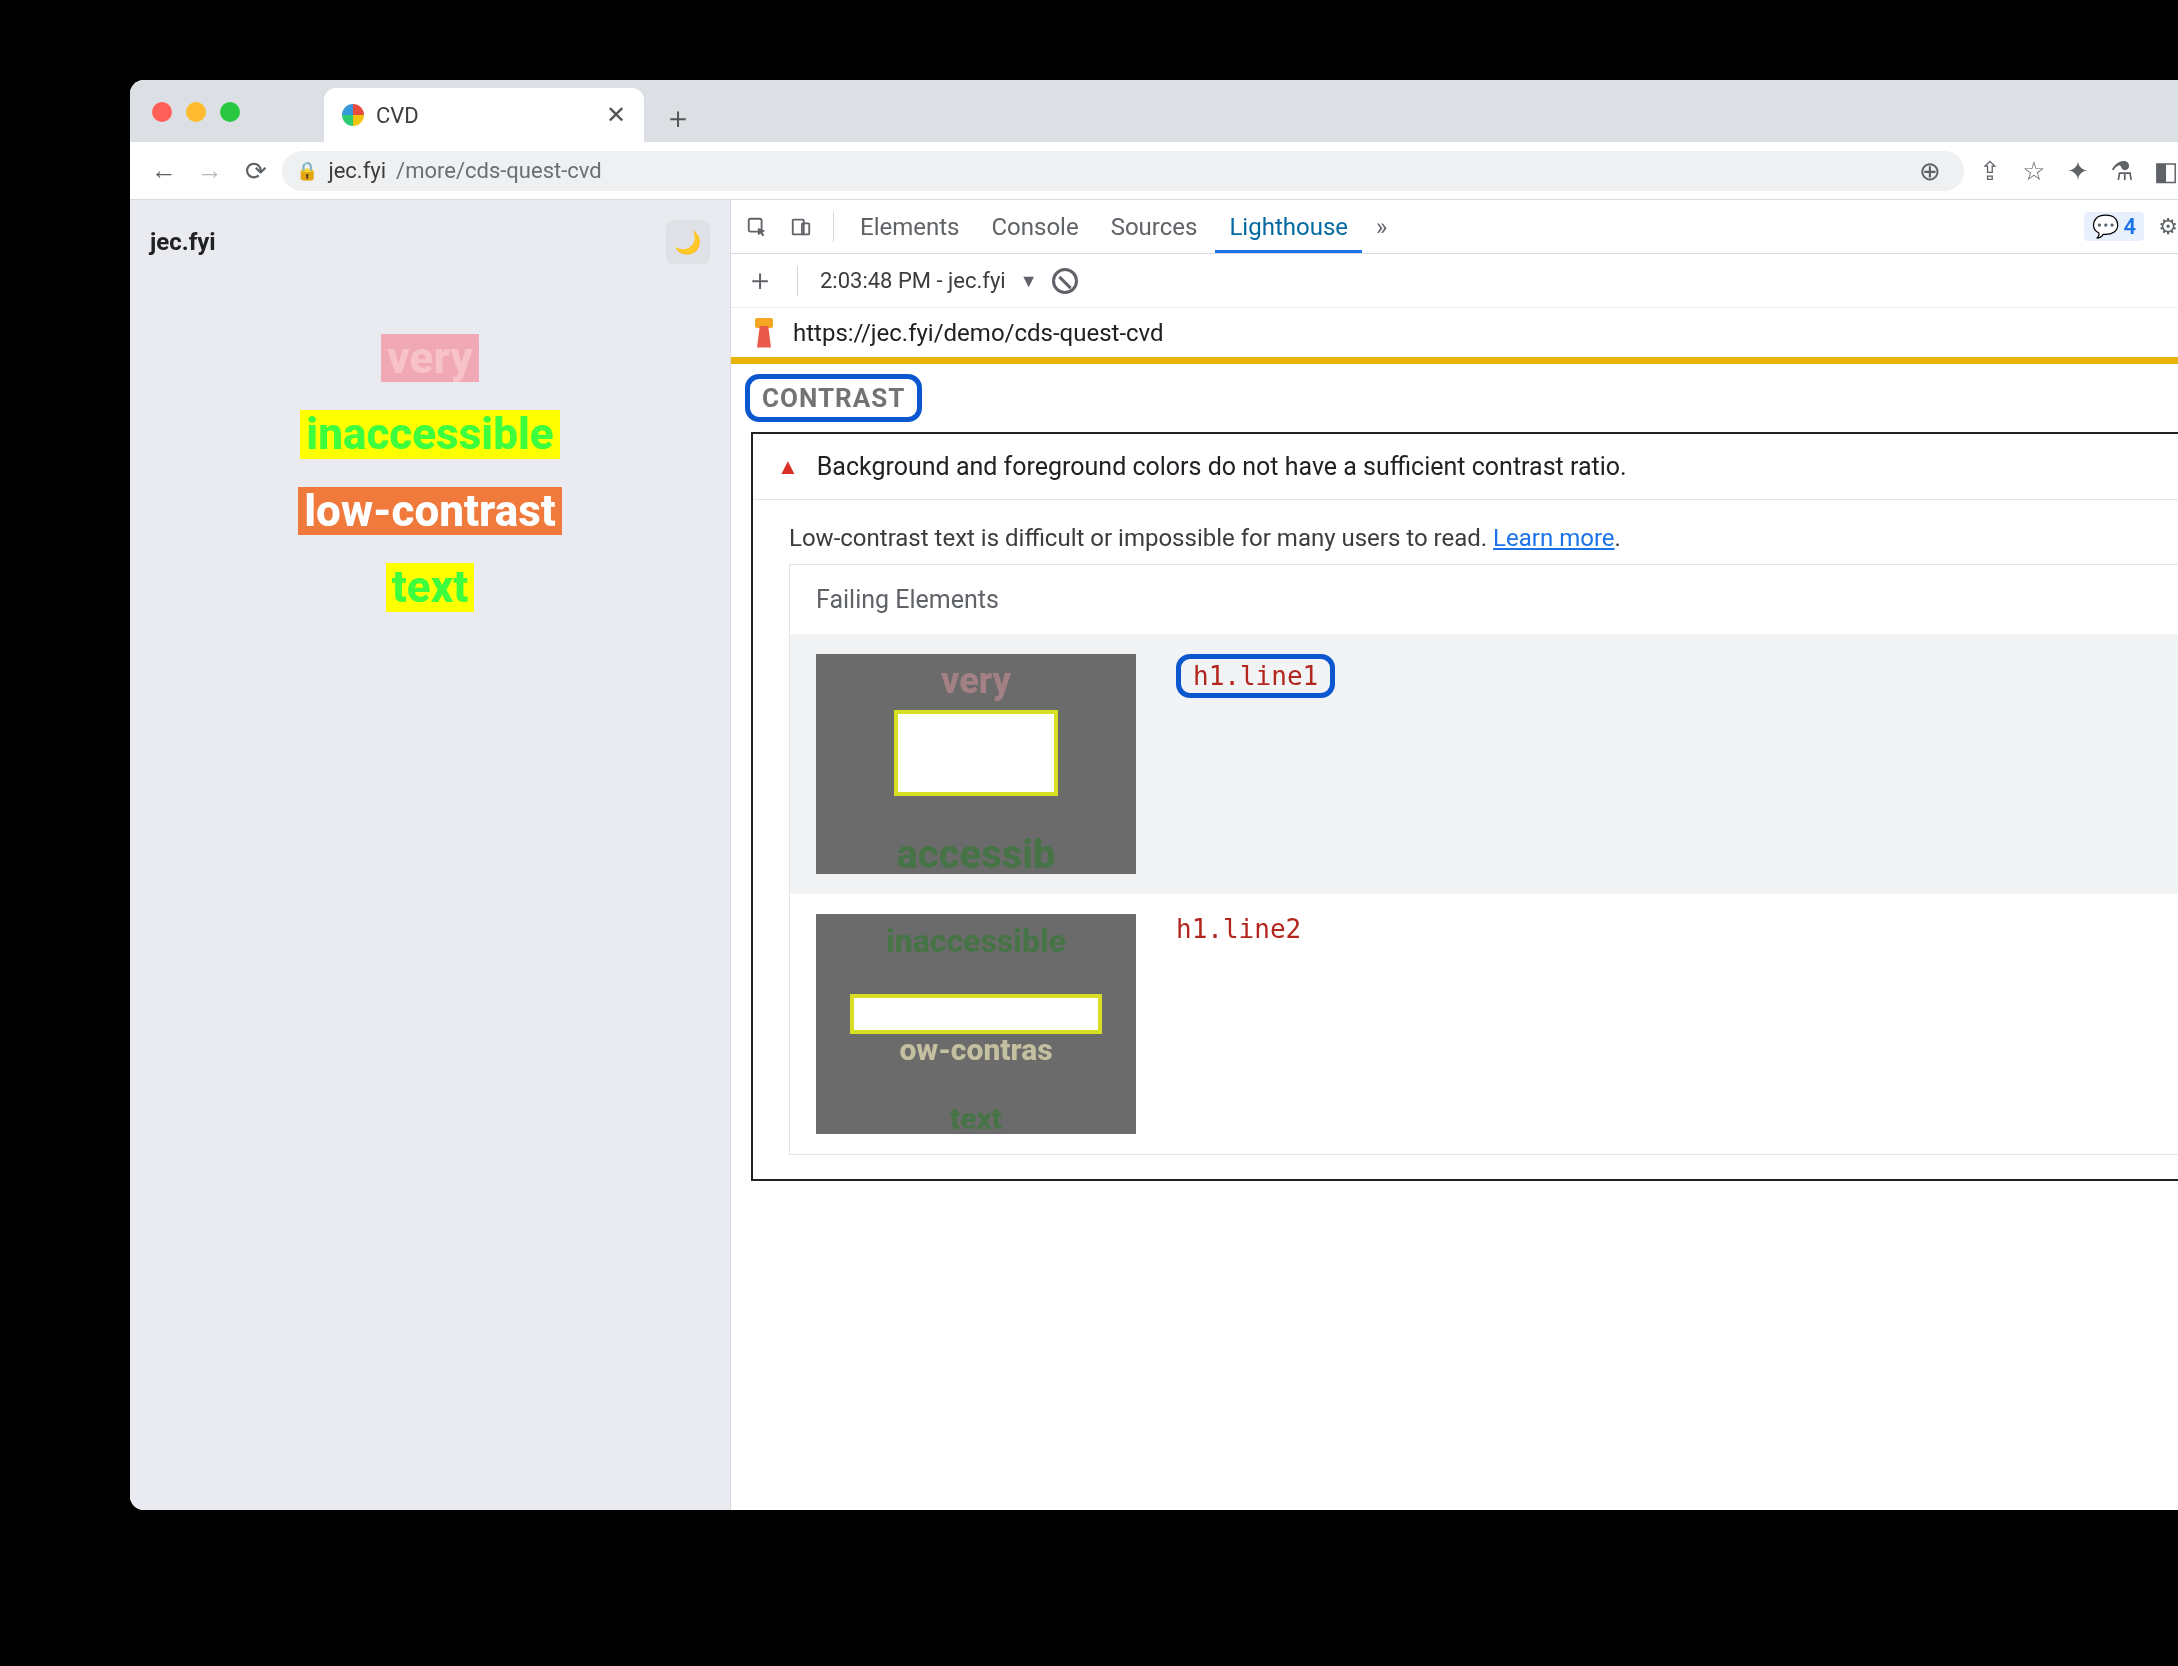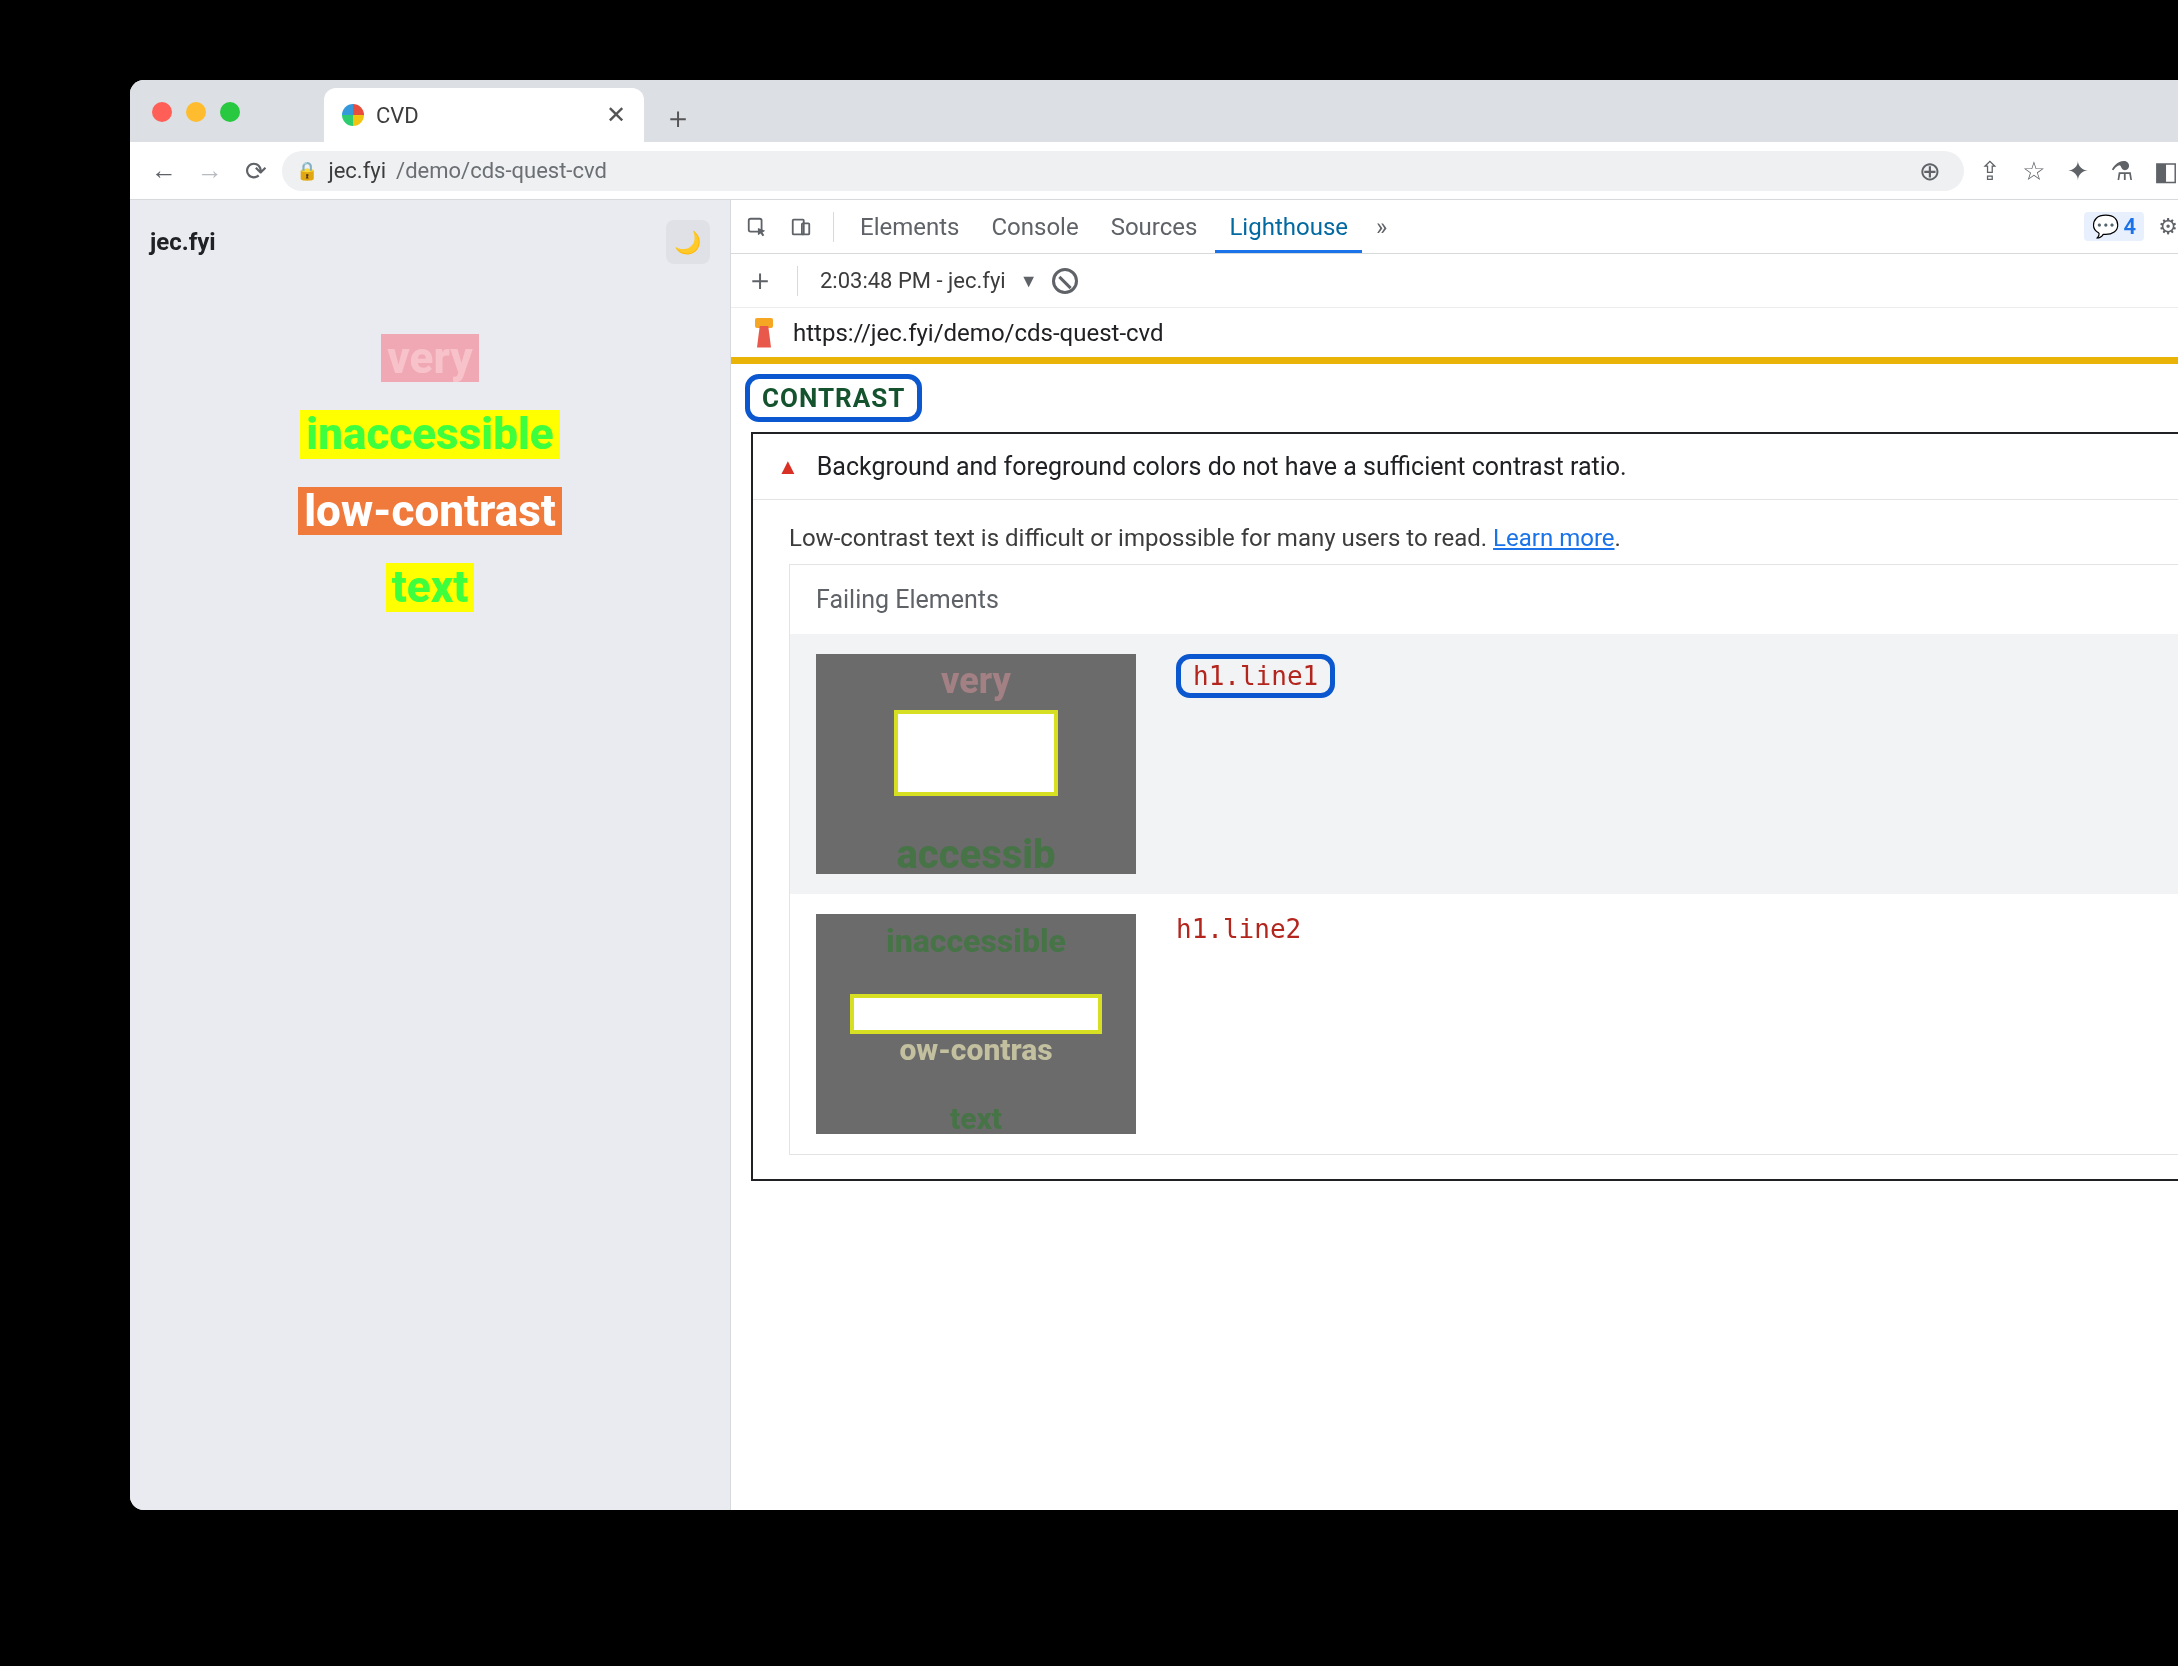--- a/index.html
+++ b/index.html
@@ -149,21 +149,21 @@
     height:56px;display:flex;align-items:center;gap:16px;padding:0 20px;font-size:24px;color:#202124;
     border-bottom:7px solid #eab308;
   }
   .lh-ico{width:26px;height:30px;position:relative;}
   .lh-ico .tower{position:absolute;left:6px;top:8px;width:14px;height:22px;background:#e8594b;clip-path:polygon(20% 0,80% 0,100% 100%,0 100%)}
   .lh-ico .light{position:absolute;left:4px;top:0;width:18px;height:10px;background:#f5a623;border-radius:2px;}
   .dt-url-dots{margin-left:auto;font-size:28px;color:#5f6368;}
 
   .report{flex:1;overflow:auto;}
   .section-title{
-    display:inline-block;margin:10px 14px;font-size:26px;font-weight:700;color:#14532d;
+    display:inline-block;margin:10px 14px;font-size:26px;font-weight:700;color:#737373;
     letter-spacing:1px;border:5px solid #0b57d0;border-radius:14px;padding:4px 12px;
   }
   .audit{margin:0 20px;border:2px solid #202124;}
   .audit-head{
     display:flex;align-items:center;gap:18px;padding:18px 24px;font-size:25px;color:#202124;
   }
   .warn{color:#d93025;font-size:22px;}
   .audit-head .chev{margin-left:auto;color:#5f6368;}
   .audit-body{border-top:1px solid #e4e4e4;padding:24px 36px;font-size:24px;color:#3c3c3c;}
   .learn{color:#1a73e8;text-decoration:underline;}
@@ -198,21 +198,21 @@
       <div class="chev">⌄</div>
     </div>
 
     <div class="addrbar">
       <span class="nav-icon">←</span>
       <span class="nav-icon disabled">→</span>
       <span class="nav-icon">⟳</span>
       <div class="omnibox">
         <span class="lock">🔒</span>
         <span>jec.fyi</span>
-          <span class="url-rest">/demo/cds-quest-cvd</span>
+          <span class="url-rest">/more/cds-quest-cvd</span>
         <span style="margin-left:auto" class="nav-icon">⊕</span>
       </div>
       <div class="right-icons">
         <span class="nav-icon">⇪</span>
         <span class="nav-icon">☆</span>
         <span class="nav-icon">✦</span>
         <span class="nav-icon">⚗</span>
         <span class="nav-icon">◧</span>
         <span class="avatar"></span>
         <span class="nav-icon dots">⋮</span>

